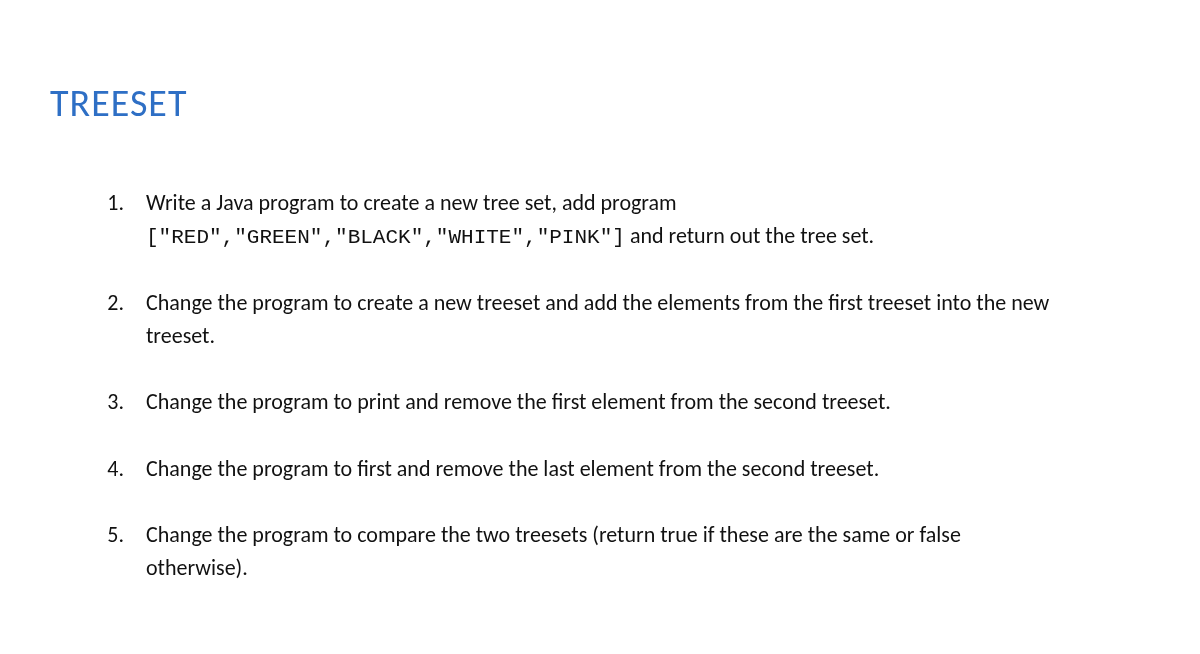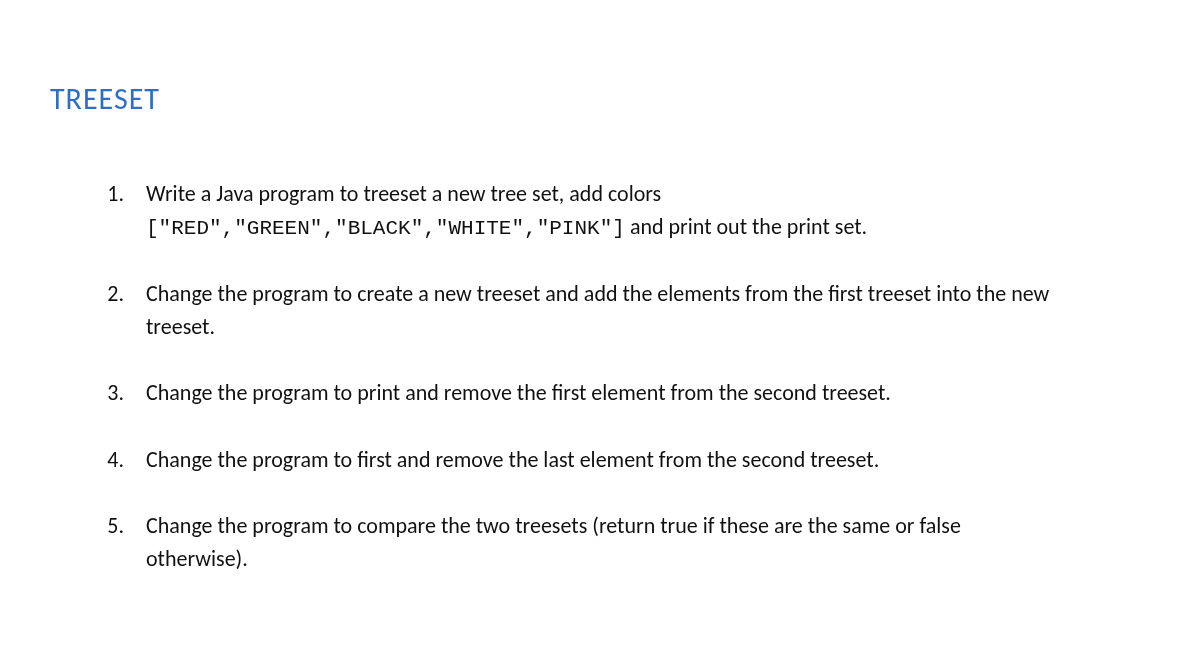--- a/index.html
+++ b/index.html
@@ -9,21 +9,21 @@
     }
     body {
       font-family: Calibri, 'Segoe UI', Arial, sans-serif;
       background: #ffffff;
       width: 1200px;
       height: 654px;
       padding: 80px 50px 50px 50px;
       color: #000000;
     }
     .heading {
-      font-size: 30px;
+      font-size: 38px;
       font-weight: 300;
       color: #2E6FC5;
       letter-spacing: 1px;
       margin-bottom: 60px;
     }
     .list {
       list-style: none;
       padding-left: 40px;
       max-width: 1000px;
     }
@@ -51,23 +51,23 @@
   </style>
 </head>
 <body>
 
 <h1 class="heading">TREESET</h1>
 
 <ol class="list">
   <li class="list-item">
     <span class="num">1.</span>
     <span class="content">
-      <span>Write a Java program to treeset a new tree set, add colors </span>
+      <span>Write a Java program to create a new tree set, add program </span>
       <span class="mono">["RED","GREEN","BLACK","WHITE","PINK"]</span>
-      <span> and print out the print set.</span>
+      <span> and return out the tree set.</span>
     </span>
   </li>
   <li class="list-item">
     <span class="num">2.</span>
     <span class="content">
       <span>Change the program to create a new treeset and add the elements from the first treeset into the new treeset.</span>
       <span class="mono"></span>
       <span></span>
     </span>
   </li>

